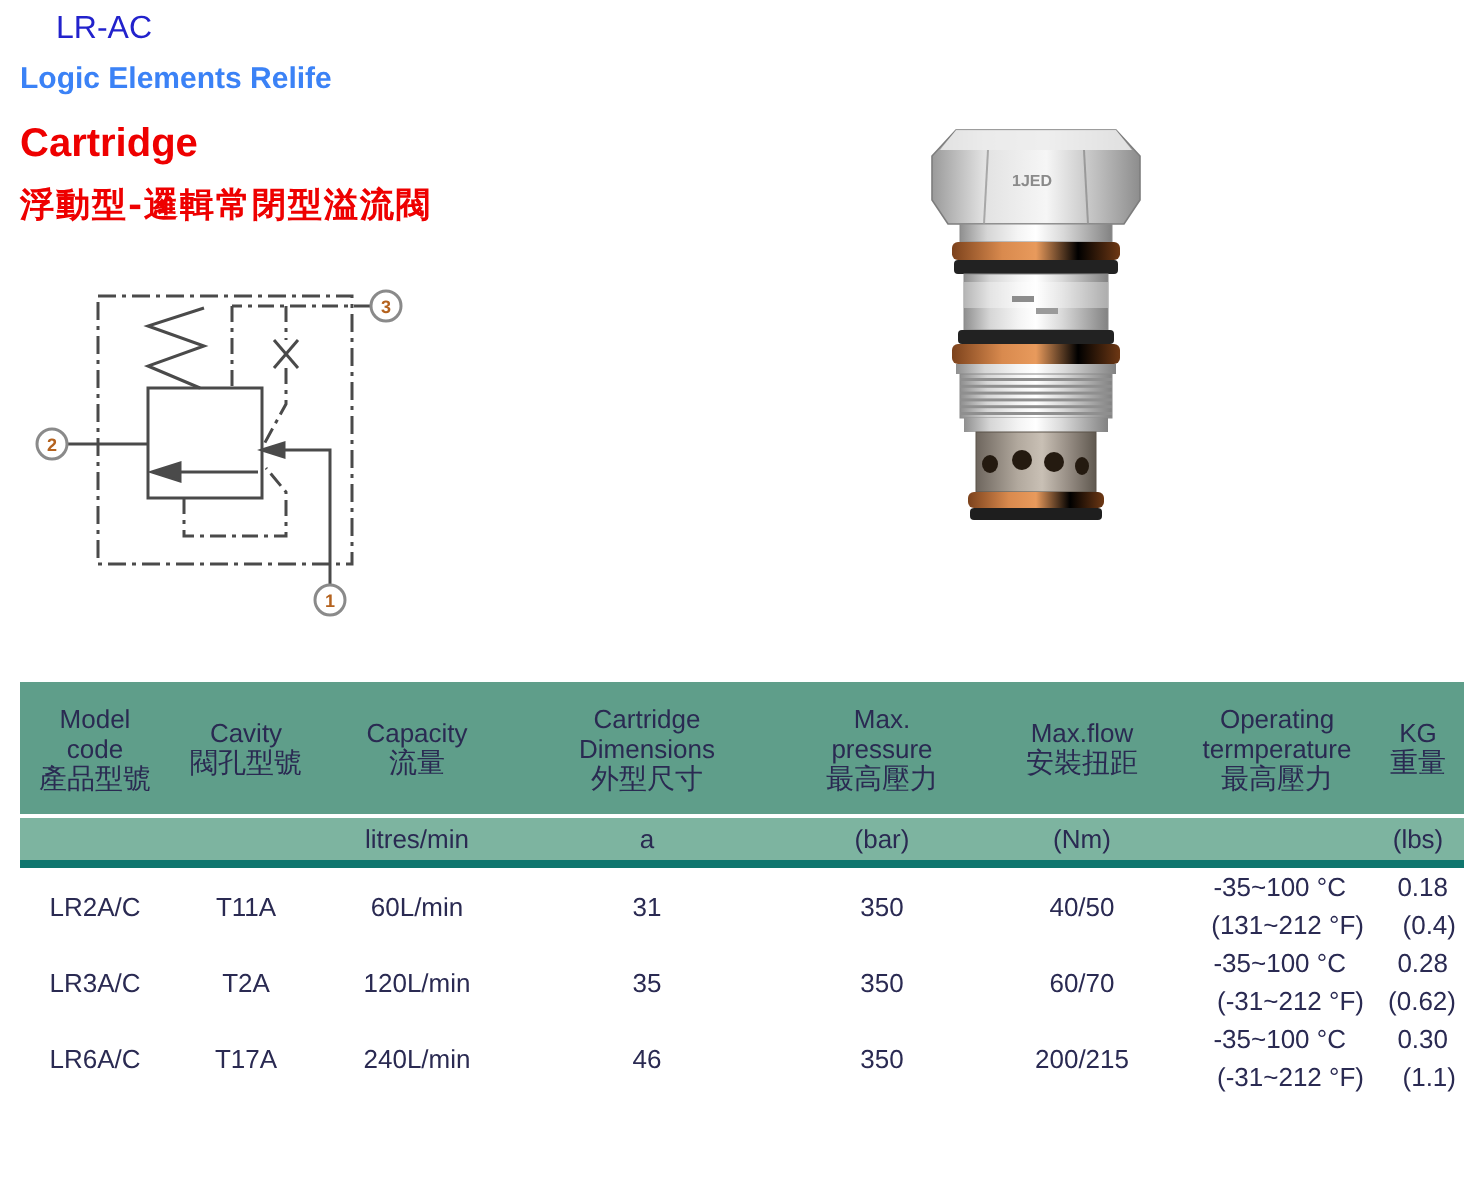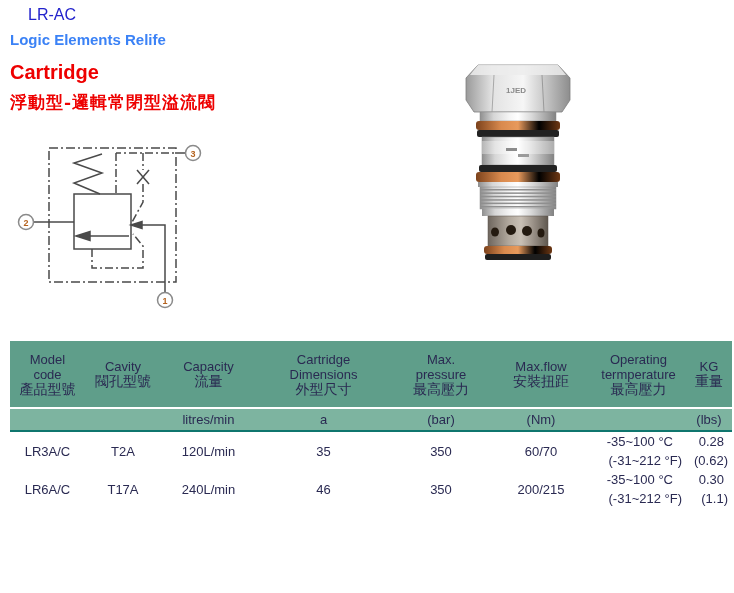--- a/index.html
+++ b/index.html
@@ -26,21 +26,21 @@
     border-collapse:collapse; table-layout:fixed;
     font-size:13px; color:#2a2a52;
   }
   .spec-table th { font-weight:normal;margin-left:40px; }
   .spec-table thead tr.main th {
     background:#5f9e8a; height:64px; vertical-align:middle; text-align:center;
     border-bottom:2px solid #ffffff; padding:1px 2px; line-height:15px;
   }
   .spec-table thead tr.sub th {
     background:#7db4a0; height:21px; vertical-align:middle; text-align:center;
-    border-bottom:2px solid #0f766e; padding:0 2px;
+    border-bottom:4px solid #0f766e; padding:0 2px;
   }
   .spec-table thead .en { white-space:pre-line; display:block; }
   .spec-table thead .zh { display:block; font-size:14px; }
   .spec-table tbody td { height:38px; vertical-align:middle; text-align:center; padding:0 2px; line-height:19px; }
   .spec-table tbody td.right { text-align:right; padding-right:4px; }
   .spec-table tbody td .l1 { display:block; }
   .spec-table tbody td.temp .l1 { padding-right:9px; }
   .spec-table tbody td.kg  .l1 { padding-right:4px; }
 </style>
 </head>
@@ -224,20 +224,30 @@
         <th>litres/min</th>
         <th>a</th>
         <th>(bar)</th>
         <th>(Nm)</th>
         <th></th>
         <th>(lbs)</th>
       </tr>
     </thead>
     <tbody>
       <tr>
+        <td>LR2A/C</td>
+        <td>T11A</td>
+        <td>60L/min</td>
+        <td>31</td>
+        <td>350</td>
+        <td>40/50</td>
+        <td class="right temp"><span class="l1">-35~100 °C</span><span class="l2">(131~212 °F)</span></td>
+        <td class="right kg"><span class="l1">0.18</span><span class="l2">(0.4)</span></td>
+      </tr>
+      <tr>
         <td>LR3A/C</td>
         <td>T2A</td>
         <td>120L/min</td>
         <td>35</td>
         <td>350</td>
         <td>60/70</td>
         <td class="right temp"><span class="l1">-35~100 °C</span><span class="l2">(-31~212 °F)</span></td>
         <td class="right kg"><span class="l1">0.28</span><span class="l2">(0.62)</span></td>
       </tr>
       <tr>

